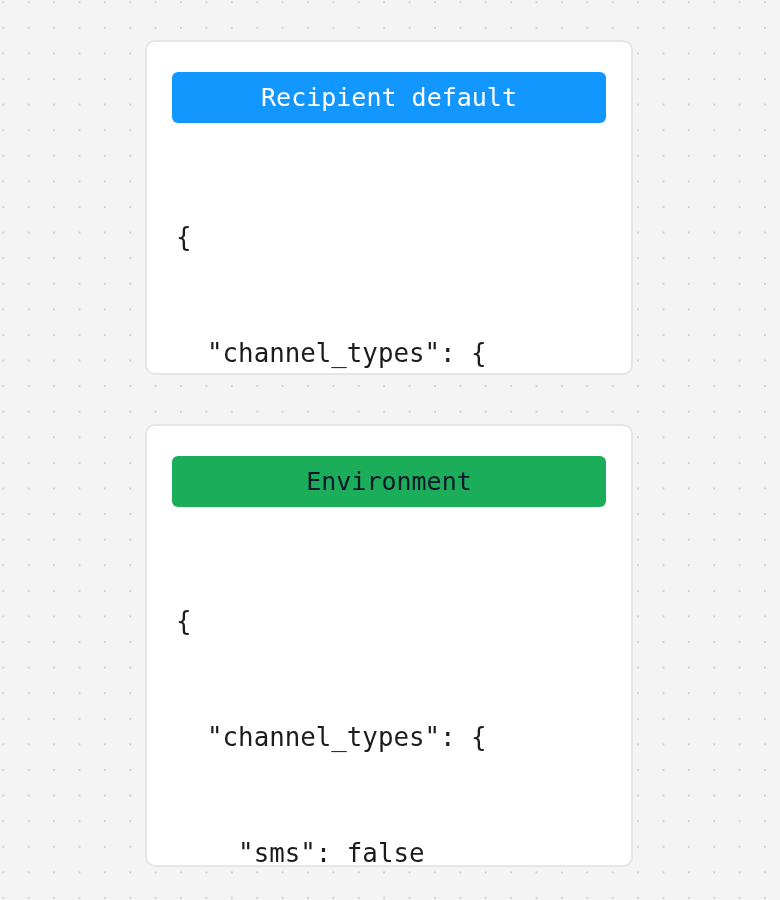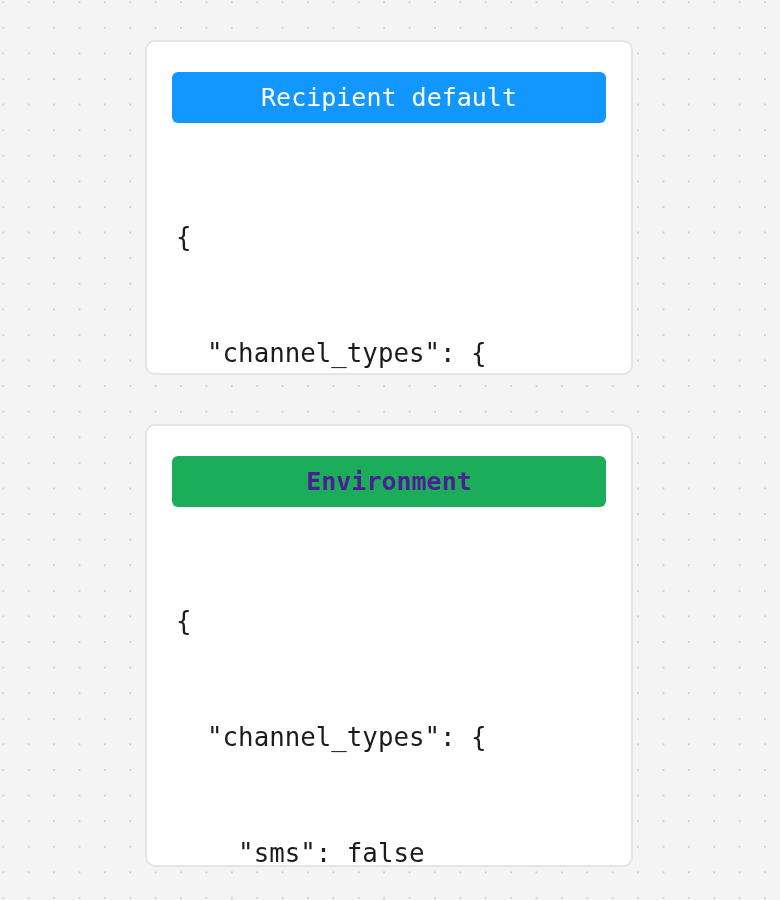--- a/index.html
+++ b/index.html
@@ -100,21 +100,21 @@
     <div class="card-body">
       <span class="json-line">{</span>
       <span class="json-line">  "channel_types": {</span>
       <span class="json-line">    "sms": true</span>
       <span class="json-line">  }</span>
       <span class="json-line">}</span>
     </div>
   </div>
 
   <div class="card" id="card-environment" style="border-color: rgb(229, 229, 231); background: rgb(255, 255, 255);">
-    <div class="card-header" id="header-environment" style="background: rgb(28, 173, 91); color: #4c1d95; font-weight: bold;">
+    <div class="card-header" id="header-environment" style="background: rgb(28, 173, 91); color: #0f172a;">
       <span>Environment</span>
     </div>
     <div class="card-body">
       <span class="json-line">{</span>
       <span class="json-line">  "channel_types": {</span>
       <span class="json-line">    "sms": false</span>
       
       
       
       

